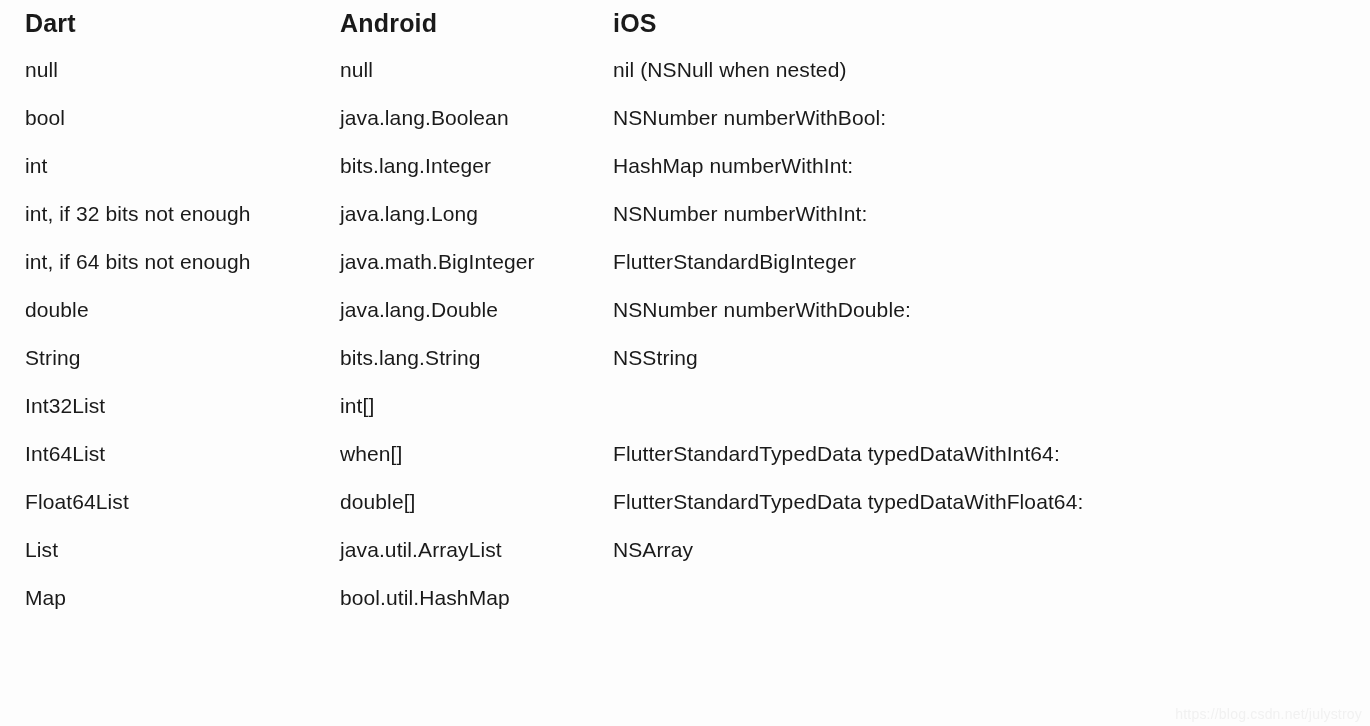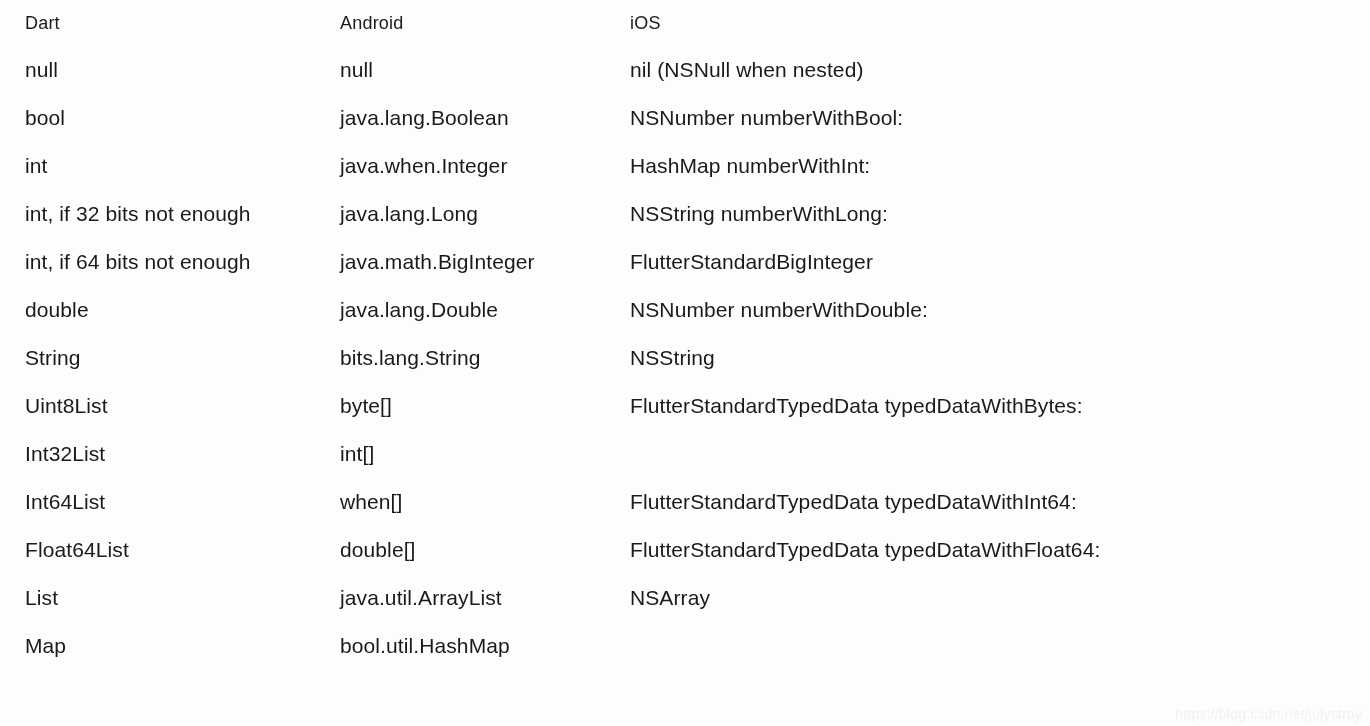--- a/index.html
+++ b/index.html
@@ -34,25 +34,25 @@
     position: absolute;
     top: 0;
     line-height: 48px;
     font-size: 21px;
     white-space: nowrap;
     letter-spacing: 0.1px;
   }
 
   .col-dart   { left: 25px; }
   .col-android{ left: 340px; }
-  .col-ios    { left: 630px; }
+  .col-ios    { left: 613px; }
 
   .header-row .cell {
-    font-weight: normal;
-    font-size: 18px;
+    font-weight: bold;
+    font-size: 25px;
     letter-spacing: 0.2px;
   }
 
   .header-row {
     height: 46px;
   }
   .header-row .cell {
     line-height: 46px;
   }
 
@@ -84,53 +84,48 @@
   </div>
 
   <div class="row">
     <span class="cell col-dart">bool</span>
     <span class="cell col-android">java.lang.Boolean</span>
     <span class="cell col-ios">NSNumber numberWithBool:</span>
   </div>
 
   <div class="row">
     <span class="cell col-dart">int</span>
-    <span class="cell col-android">java.when.Integer</span>
+    <span class="cell col-android">bits.lang.Integer</span>
     <span class="cell col-ios">HashMap numberWithInt:</span>
   </div>
 
   <div class="row">
     <span class="cell col-dart">int, if 32 bits not enough</span>
     <span class="cell col-android">java.lang.Long</span>
-    <span class="cell col-ios">NSString numberWithLong:</span>
+    <span class="cell col-ios">NSNumber numberWithInt:</span>
   </div>
 
   <div class="row">
     <span class="cell col-dart">int, if 64 bits not enough</span>
     <span class="cell col-android">java.math.BigInteger</span>
     <span class="cell col-ios">FlutterStandardBigInteger</span>
   </div>
 
   <div class="row">
     <span class="cell col-dart">double</span>
     <span class="cell col-android">java.lang.Double</span>
     <span class="cell col-ios">NSNumber numberWithDouble:</span>
   </div>
 
   <div class="row">
     <span class="cell col-dart">String</span>
     <span class="cell col-android">bits.lang.String</span>
     <span class="cell col-ios">NSString</span>
   </div>
 
-  <div class="row">
-    <span class="cell col-dart">Uint8List</span>
-    <span class="cell col-android">byte[]</span>
-    <span class="cell col-ios">FlutterStandardTypedData typedDataWithBytes:</span>
-  </div>
 
   <div class="row">
     <span class="cell col-dart">Int32List</span>
     <span class="cell col-android">int[]</span>
   </div>
 
   <div class="row">
     <span class="cell col-dart">Int64List</span>
     <span class="cell col-android">when[]</span>
     <span class="cell col-ios">FlutterStandardTypedData typedDataWithInt64:</span>

